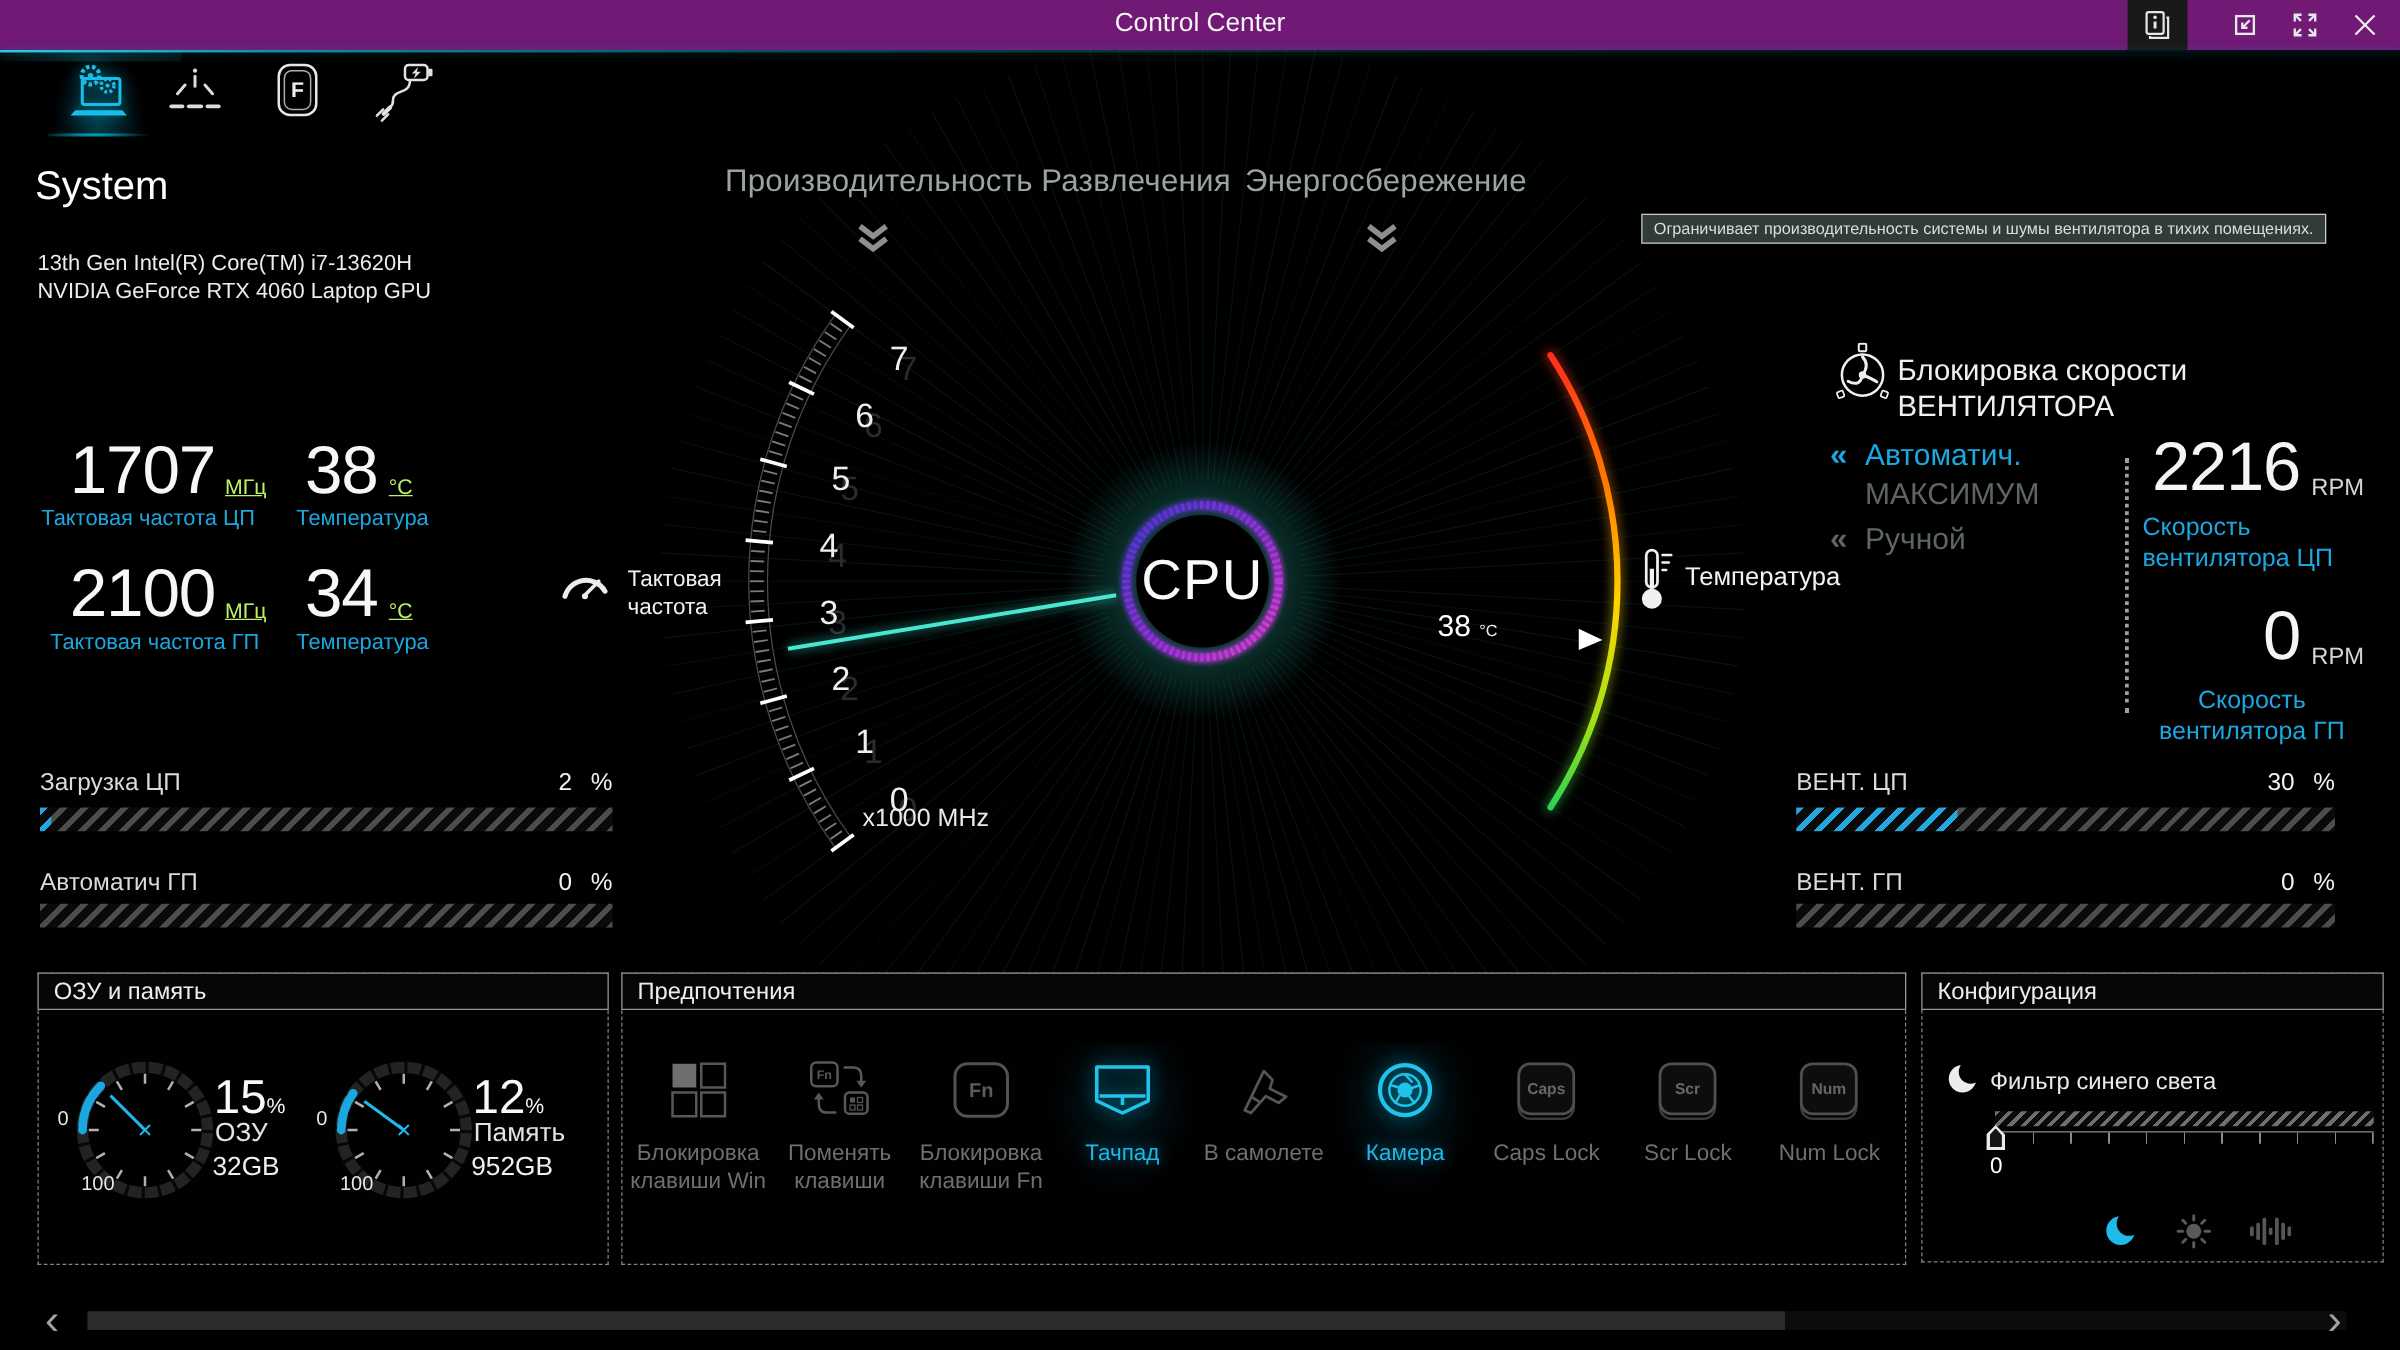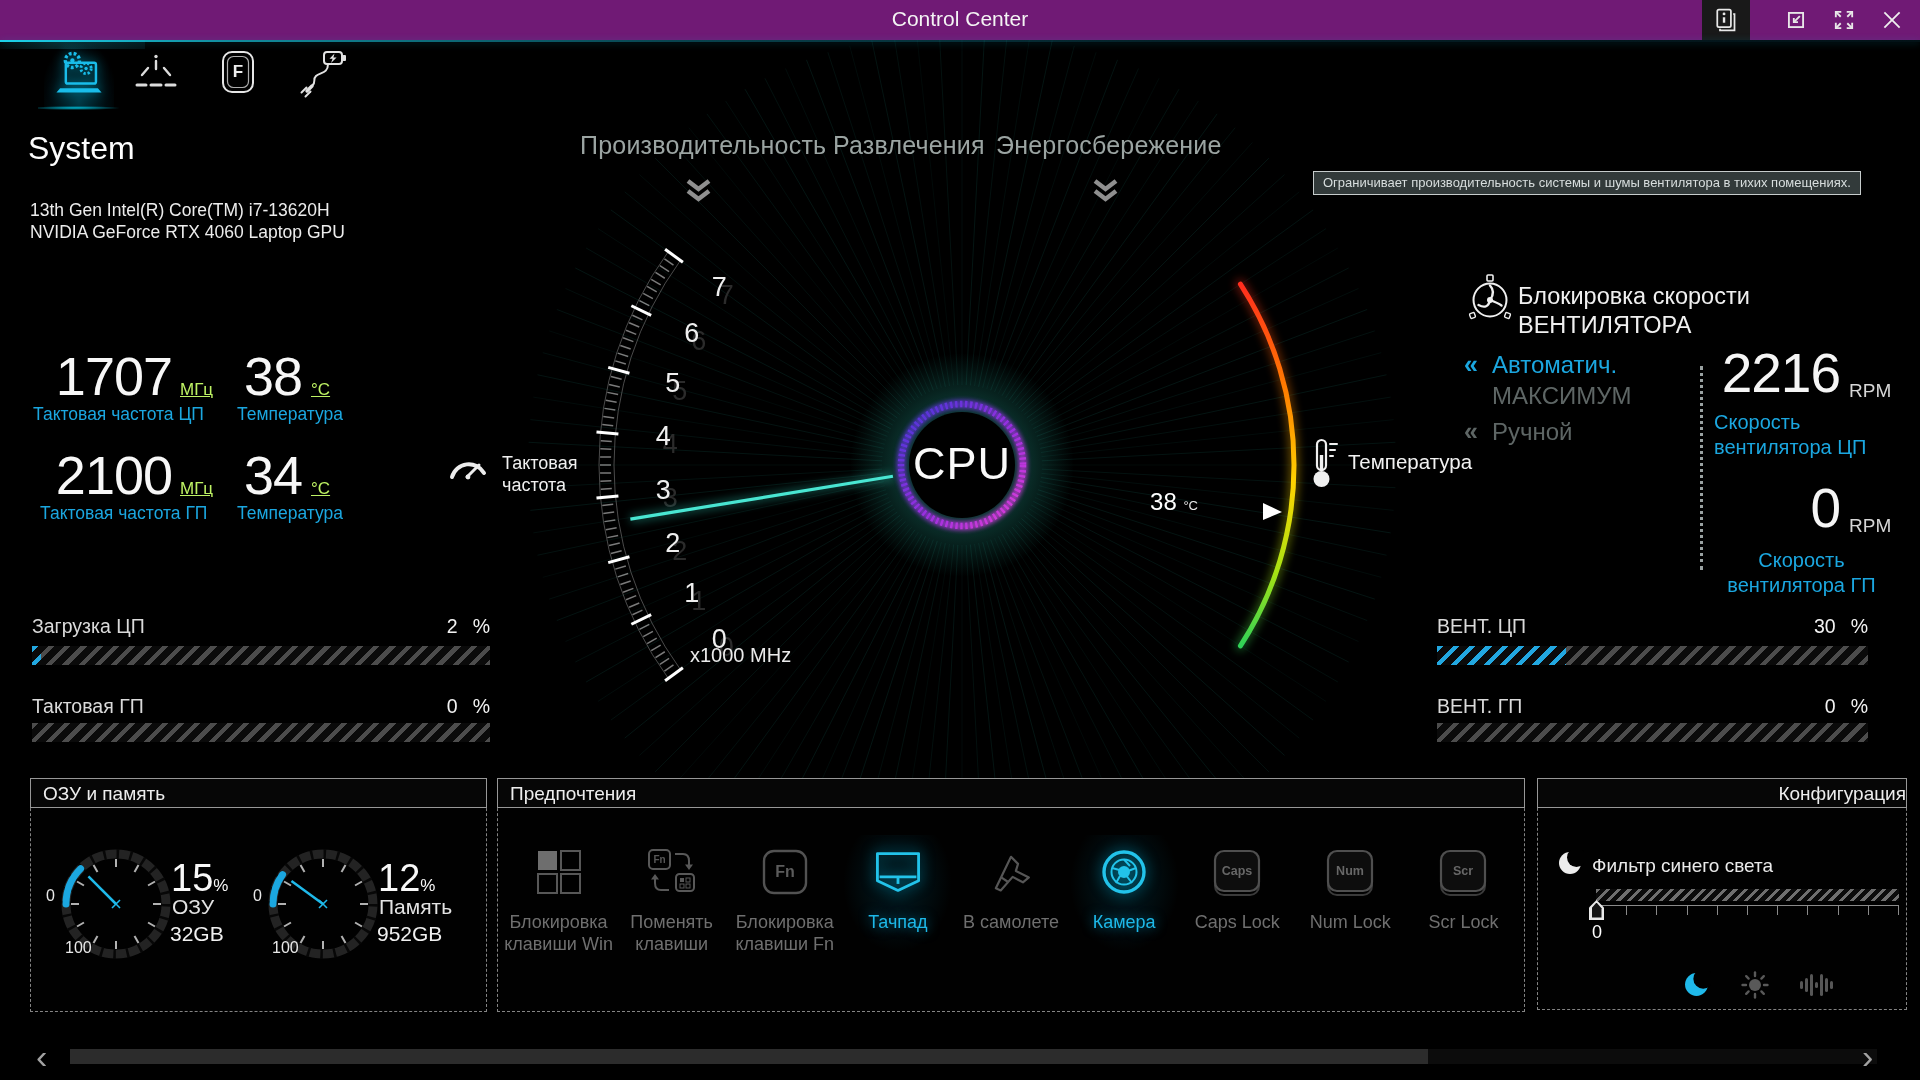--- a/index.html
+++ b/index.html
@@ -251,21 +251,21 @@
     <span>Загрузка ЦП</span>
     <span class="meter-val">
         <span>2</span>
         <span>%</span>
       </span>
   </div>
   <div class="hatch-bar" style="left:32px;top:646px;width:458px;">
     <div class="hatch-fill" style="width: 2%;"></div>
   </div>
   <div class="meter-row" style="left:32px;top:695px;width:458px;">
-    <span>Тактовая ГП</span>
+    <span>Автоматич ГП</span>
     <span class="meter-val">
         <span>0</span>
         <span>%</span>
       </span>
   </div>
   <div class="hatch-bar" style="left:32px;top:723px;width:458px;">
     <div class="hatch-fill" style="width: 0%;"></div>
   </div>
 
   <svg id="main-gauge" viewBox="0 0 1060 880">
@@ -750,41 +750,41 @@
         </svg>
           </div>
         <div class="pref-label">Caps Lock</div>
       </div>
 
       <div class="pref-item">
         <div class="icon-box">
             <svg width="56" height="52" viewBox="0 0 56 52">
           <rect x="6" y="9" width="44" height="40" rx="9" stroke="#3a3a3a" stroke-width="2" fill="none"></rect>
           <rect x="6" y="5" width="44" height="40" rx="9" stroke="#4f4f4f" stroke-width="2.2" fill="#0d0d0d"></rect>
-          <text x="28" y="26" text-anchor="middle" dominant-baseline="middle" font-size="12.5" font-weight="700" fill="#676767">Num</text>
+          <text x="28" y="26" text-anchor="middle" dominant-baseline="middle" font-size="12.5" font-weight="700" fill="#676767">Scr</text>
         </svg>
           </div>
-        <div class="pref-label">Num Lock</div>
+        <div class="pref-label">Scr Lock</div>
       </div>
 
       <div class="pref-item">
         <div class="icon-box">
             <svg width="56" height="52" viewBox="0 0 56 52">
           <rect x="6" y="9" width="44" height="40" rx="9" stroke="#3a3a3a" stroke-width="2" fill="none"></rect>
           <rect x="6" y="5" width="44" height="40" rx="9" stroke="#4f4f4f" stroke-width="2.2" fill="#0d0d0d"></rect>
-          <text x="28" y="26" text-anchor="middle" dominant-baseline="middle" font-size="12.5" font-weight="700" fill="#676767">Scr</text>
+          <text x="28" y="26" text-anchor="middle" dominant-baseline="middle" font-size="12.5" font-weight="700" fill="#676767">Num</text>
         </svg>
           </div>
-        <div class="pref-label">Scr Lock</div>
+        <div class="pref-label">Num Lock</div>
       </div>
 
     </div>
   </div>
 
-  <div class="panel" style="left:1537px;top:778px;width:368px;height:230px;text-align:right;">
+  <div class="panel" style="left:1537px;top:778px;width:368px;height:230px;">
     <div class="panel-header">Конфигурация</div>
     <svg class="abs" style="left:20px;top:71px;" width="26" height="26" viewBox="0 0 26 26">
       <circle cx="12" cy="13" r="11" fill="#ededed"></circle>
       <circle cx="18.5" cy="7.5" r="9.5" fill="#010101"></circle>
     </svg>
     <div class="abs" style="left:54px;top:76px;font-size:19px;color:#eaeaea;">Фильтр синего света</div>
     <div id="bl-slider-track"></div>
     <div id="bl-ruler"></div>
     <div id="bl-thumb">
         <div class="inner"></div>

